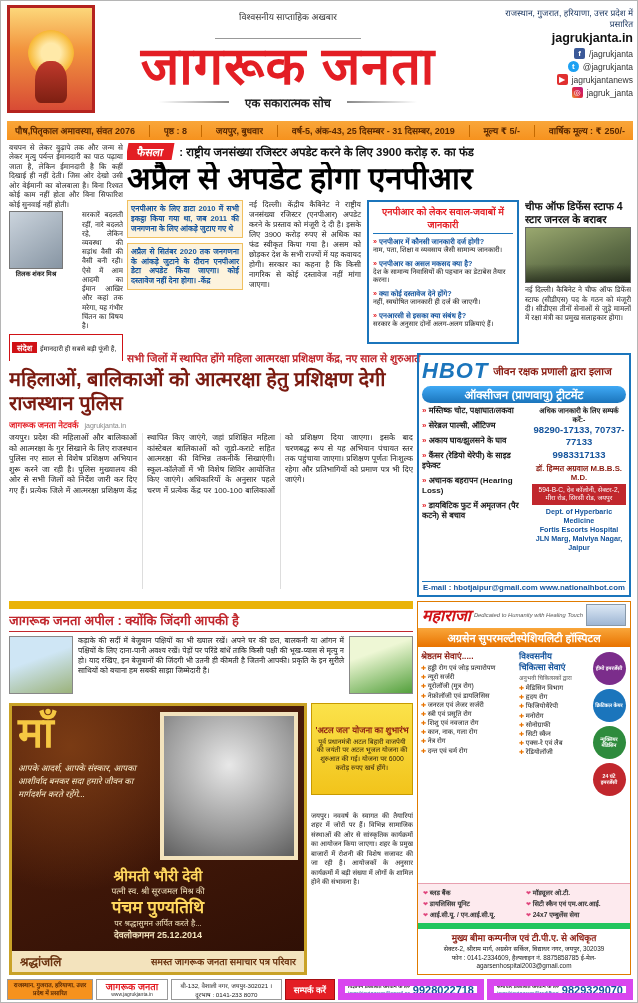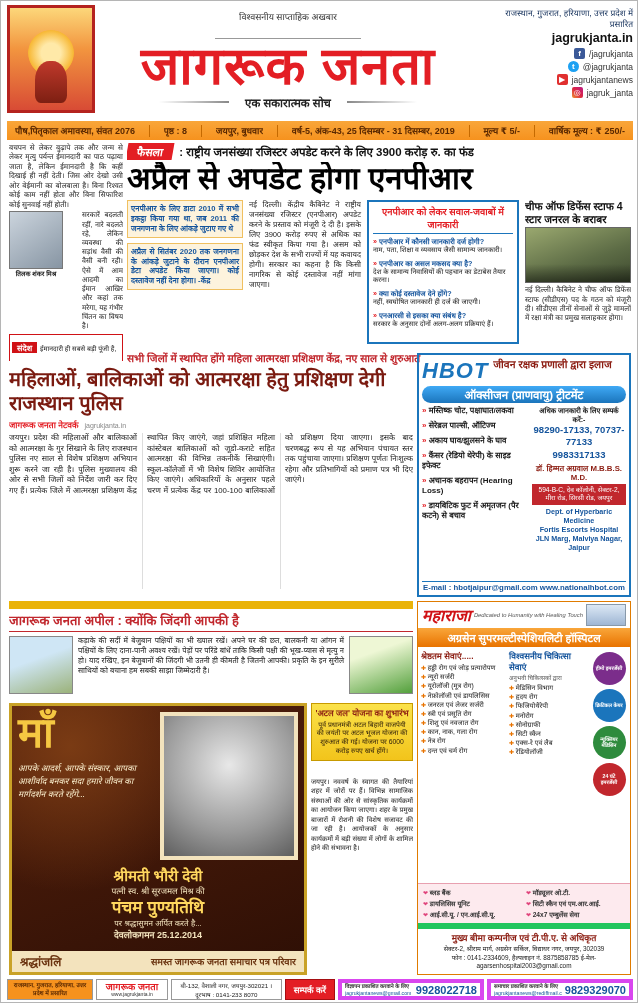--- a/index.html
+++ b/index.html
@@ -71,21 +71,21 @@
   .w-subhead{left:126px;top:350px;width:504px;height:14px;font-size:10.5px;font-weight:bold;color:#c1272d;overflow:hidden}
   .women{left:8px;top:366px;width:404px;height:230px;overflow:hidden}
   .women h2{font-size:20px;color:#7a1a10;line-height:1.2;margin-bottom:4px}
   .byline{display:flex;gap:6px;align-items:baseline;margin-bottom:3px}
   .byline .b1{color:#e31e24;font-weight:bold;font-size:8.5px}
   .byline .b2{color:#888;font-size:7px}
   .women .wbody{column-count:3;column-gap:10px;column-rule:1px solid #ddd;font-size:7.8px;line-height:1.35;text-align:justify;height:156px;overflow:hidden}
 
   
   .hbot{left:416px;top:352px;width:214px;height:244px;border:2px solid #1b75bc;padding:3px;overflow:hidden;display:flex;flex-direction:column}
-  .hbot-top{display:flex;gap:5px}
+  .hbot-top{display:flex;align-items:center;gap:5px}
   .hbot-brand{font-size:22px;font-weight:bold;color:#1b75bc;font-style:italic;letter-spacing:1px;flex:none}
   .hbot-title{font-size:10.5px;font-weight:bold;color:#8c1d12;line-height:1.15}
   .hbot-pill{background:linear-gradient(#3fa9f5,#1b75bc);color:#fff;font-weight:bold;font-size:11.5px;text-align:center;border-radius:9px;padding:1px 0;margin:2px 0 3px}
   .hbot-mid{display:flex;gap:4px;flex:1;overflow:hidden}
   .hbot-services{flex:1}
   .hbot-item{font-size:8px;font-weight:bold;line-height:1.25;margin-bottom:5px}
   .hbot-item::before{content:"» ";color:#e31e24}
   .hbot-right{width:94px;flex:none;text-align:center}
   .hbot-contact{font-size:7px;font-weight:bold}
   .hbot-phones{font-size:9.5px;font-weight:bold;color:#14549c;line-height:1.3}
@@ -103,21 +103,21 @@
   .bird.parrot{background:linear-gradient(160deg,#eef7d5 30%,#53a03c)}
   .appeal-body{flex:1;font-size:7.5px;line-height:1.35;text-align:justify}
 
   
   .mha{left:416px;top:600px;width:214px;height:374px;border:1px solid #e07b00;overflow:hidden;display:flex;flex-direction:column}
   .mha-top{display:flex;align-items:center;justify-content:space-between;padding:2px 4px;gap:3px}
   .mha-brand{font-size:16px;font-weight:bold;color:#d01216;font-style:italic;flex:none}
   .mha-tagline{font-size:5.8px;color:#555;font-style:italic;text-align:center;flex:1}
   .mha-building{width:40px;height:22px;background:linear-gradient(#dce8f5,#9fb6d4);border:1px solid #8899aa;flex:none}
   .mha-bar{background:linear-gradient(#f9a63a,#e87300);color:#fff;font-weight:bold;font-size:11px;text-align:center;padding:2px 0}
-  .mha-cols{display:flex;gap:4px;padding:3px;flex:1;overflow:hidden}
+  .mha-cols{display:flex;gap:14px;padding:3px;flex:1;overflow:hidden}
   .mha-col1{width:84px;flex:none}
   .mha-col-title{font-size:8.5px;font-weight:bold;color:#8c1d12;margin-bottom:2px}
   .mha-col-title.blue{color:#14549c}
   .mha-li{font-size:6.8px;line-height:1.35}
   .mha-li::before{content:"✚ ";color:#e87300;font-size:6px}
   .mha-col2{flex:1}
   .mha-col2-sub{font-size:6px;color:#555;margin-bottom:1px}
   .mha-badges{width:36px;flex:none;display:flex;flex-direction:column;gap:4px;align-items:center;padding-top:2px}
   .mha-badge{width:33px;height:33px;border-radius:50%;color:#fff;font-size:5.2px;font-weight:bold;display:flex;align-items:center;justify-content:center;text-align:center;line-height:1.15;padding:2px}
   .bg-purple{background:#7b2d8b}.bg-blue{background:#1b75bc}.bg-green{background:#2e8b3d}.bg-red{background:#c1272d}
@@ -139,35 +139,35 @@
   .mem-rel{font-size:8.5px}
   .mem-occ{font-size:17px;font-weight:bold;color:#ffd75e}
   .mem-line{font-size:8px}
   .mem-date{font-size:9px;font-weight:bold;margin-top:1px}
   .mem-bottom{background:#f3e3bd;color:#6b3410;display:flex;align-items:center;justify-content:space-between;padding:2px 8px}
   .mem-shr{font-size:12px;font-weight:bold}
   .mem-from{font-size:9.5px;font-weight:bold}
 
   
   .midcol{left:310px;top:702px;width:102px;height:272px;overflow:hidden}
-  .ybox{background:linear-gradient(#fbe24a,#f2c41b);border:1px solid #c79a00;padding:4px 3px;text-align:center;margin-bottom:16px}
+  .ybox{background:linear-gradient(#fbe24a,#f2c41b);border:1px solid #c79a00;padding:21px 3px;text-align:center;margin-bottom:16px}
   .ybox-title{font-size:8.4px;font-weight:bold;color:#8c1d12;margin-bottom:2px;line-height:1.25}
   .ybox-body{font-size:6.8px;color:#30200a;line-height:1.3}
   .brief{font-size:6.8px;line-height:1.4;text-align:justify}
 
   
   .footer{left:6px;top:978px;width:626px;height:21px;display:flex;gap:3px;align-items:stretch}
   .f-box{border:1px solid #999;display:flex;align-items:center;justify-content:center;overflow:hidden}
   .f-region{width:86px;background:#f6921e;color:#5a2800;font-size:6px;font-weight:bold;text-align:center;line-height:1.2;padding:0 2px}
   .f-logo{width:72px;flex-direction:column;line-height:1.1}
   .f-logo .t{color:#e31e24;font-weight:bold;font-size:9.5px}
   .f-logo .u{font-size:5px;color:#333}
   .f-addr{flex:1;font-size:6.2px;text-align:center;padding:0 2px}
   .f-btn{background:#e31e24;color:#fff;font-weight:bold;font-size:8.5px;padding:0 8px;display:flex;align-items:center;border:1px solid #a50e12;cursor:pointer}
-  .f-contact{width:146px;border:4px solid #d946ef;display:flex;align-items:center;gap:3px;padding:0 3px}
+  .f-contact{width:146px;border:7px solid #d946ef;display:flex;align-items:center;gap:3px;padding:0 3px}
   .f-contact .lbls{flex:1;display:flex;flex-direction:column;line-height:1.2;overflow:hidden}
   .f-contact .lab{font-size:5.4px;font-weight:bold;color:#333;white-space:nowrap}
   .f-contact .eml{font-size:5.2px;color:#14549c;white-space:nowrap}
   .f-contact .ph{font-size:11px;font-weight:bold;color:#14549c;flex:none}
 </style>
 </head>
 <body>
 
 <div class="page">
 

